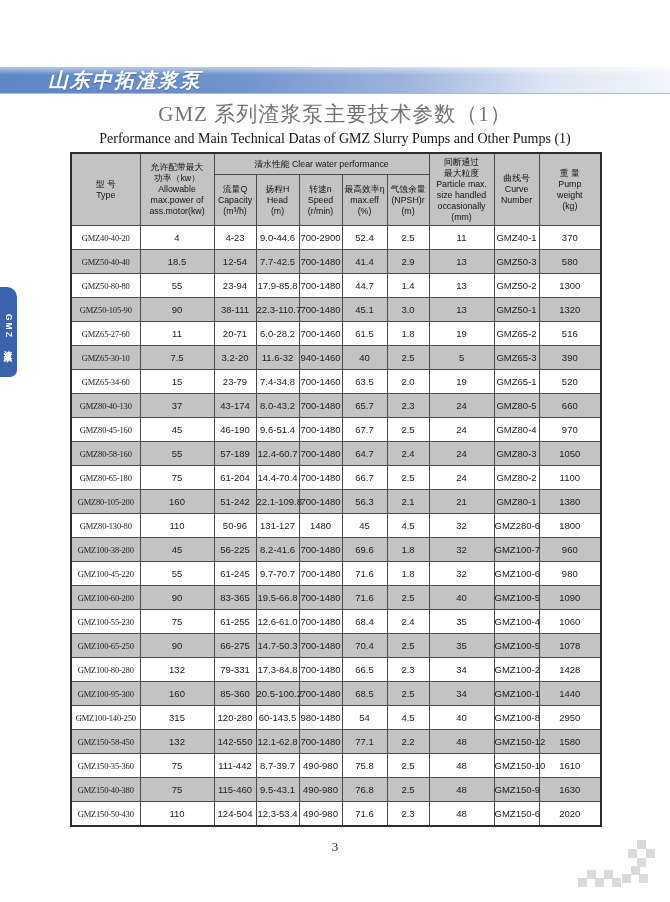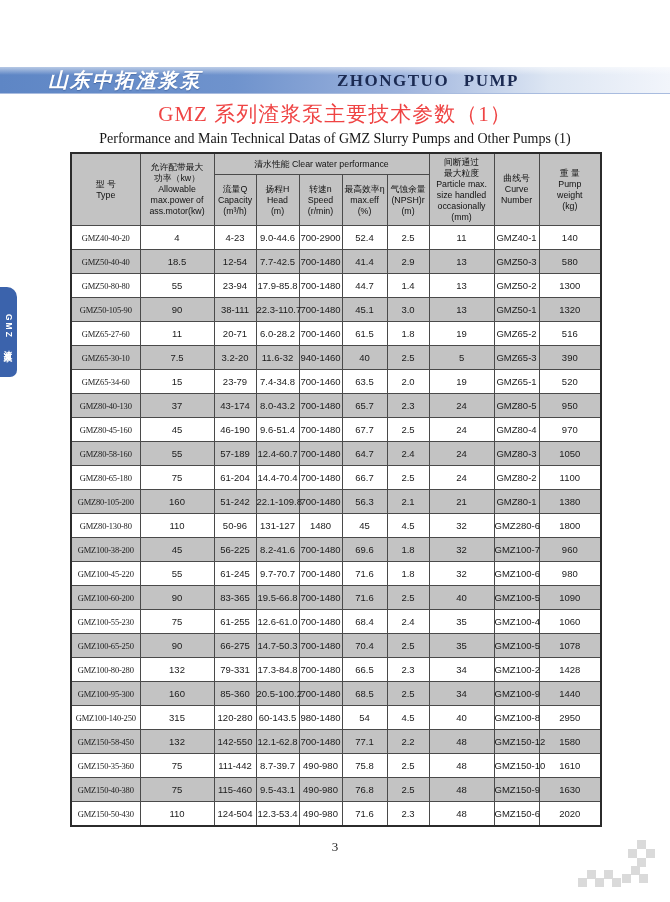--- a/index.html
+++ b/index.html
@@ -24,21 +24,21 @@
     white-space:nowrap;
   }
   .brand-en{
     position:absolute;left:337px;top:0;height:26px;line-height:27px;
     font-family:"Liberation Serif",serif;font-weight:bold;font-size:17px;
     color:#1b2a52;letter-spacing:1.5px;word-spacing:9px;white-space:nowrap;
   }
   
   .doc-title{
     position:absolute;left:0;top:100px;width:670px;text-align:center;
-    font-family:"Liberation Serif",serif;font-size:21px;letter-spacing:1px;color:#ef4444;
+    font-family:"Liberation Serif",serif;font-size:21px;letter-spacing:1px;color:#737373;
     white-space:nowrap;
   }
   .doc-subtitle{
     position:absolute;left:0;top:131px;width:670px;text-align:center;
     font-family:"Liberation Serif",serif;font-size:14px;color:#141414;white-space:nowrap;
   }
   
   .side-tab{
     position:absolute;left:0;top:287px;width:17px;height:90px;
     background:#3b63ac;border-radius:0 10px 7px 0;
@@ -71,21 +71,20 @@
     font-family:"Liberation Serif",serif;font-size:13px;color:#222;
   }
   .decor{position:absolute;left:0;top:0;width:670px;height:902px;pointer-events:none;}
   .decor .sq{position:absolute;width:9px;height:9px;background:#dadada;}
 </style>
 </head>
 <body>
 
 <div class="brandbar">
   <div class="logo-cn">山东中拓渣浆泵</div>
-  <div class="brand-en">ZHONGTUO PUMP</div>
 </div>
 
 <div class="doc-title">GMZ 系列渣浆泵主要技术参数（1）</div>
 <div class="doc-subtitle">Performance and Main Technical Datas of GMZ Slurry Pumps and Other Pumps (1)</div>
 
 <div class="side-tab">
   <span>GMZ 渣浆泵</span>
 </div>
 
 <div class="tbl-wrap">
@@ -148,21 +147,21 @@
         <tr>
           <td>GMZ40-40-20</td>
           <td>4</td>
           <td>4-23</td>
           <td>9.0-44.6</td>
           <td>700-2900</td>
           <td>52.4</td>
           <td>2.5</td>
           <td>11</td>
           <td>GMZ40-1</td>
-          <td>140</td>
+          <td>370</td>
         </tr>
         <tr>
           <td>GMZ50-40-40</td>
           <td>18.5</td>
           <td>12-54</td>
           <td>7.7-42.5</td>
           <td>700-1480</td>
           <td>41.4</td>
           <td>2.9</td>
           <td>13</td>
@@ -232,21 +231,21 @@
         <tr>
           <td>GMZ80-40-130</td>
           <td>37</td>
           <td>43-174</td>
           <td>8.0-43.2</td>
           <td>700-1480</td>
           <td>65.7</td>
           <td>2.3</td>
           <td>24</td>
           <td>GMZ80-5</td>
-          <td>950</td>
+          <td>660</td>
         </tr>
         <tr>
           <td>GMZ80-45-160</td>
           <td>45</td>
           <td>46-190</td>
           <td>9.6-51.4</td>
           <td>700-1480</td>
           <td>67.7</td>
           <td>2.5</td>
           <td>24</td>
@@ -375,21 +374,21 @@
         </tr>
         <tr>
           <td>GMZ100-95-300</td>
           <td>160</td>
           <td>85-360</td>
           <td>20.5-100.2</td>
           <td>700-1480</td>
           <td>68.5</td>
           <td>2.5</td>
           <td>34</td>
-          <td>GMZ100-9</td>
+          <td>GMZ100-1</td>
           <td>1440</td>
         </tr>
         <tr>
           <td>GMZ100-140-250</td>
           <td>315</td>
           <td>120-280</td>
           <td>60-143.5</td>
           <td>980-1480</td>
           <td>54</td>
           <td>4.5</td>

